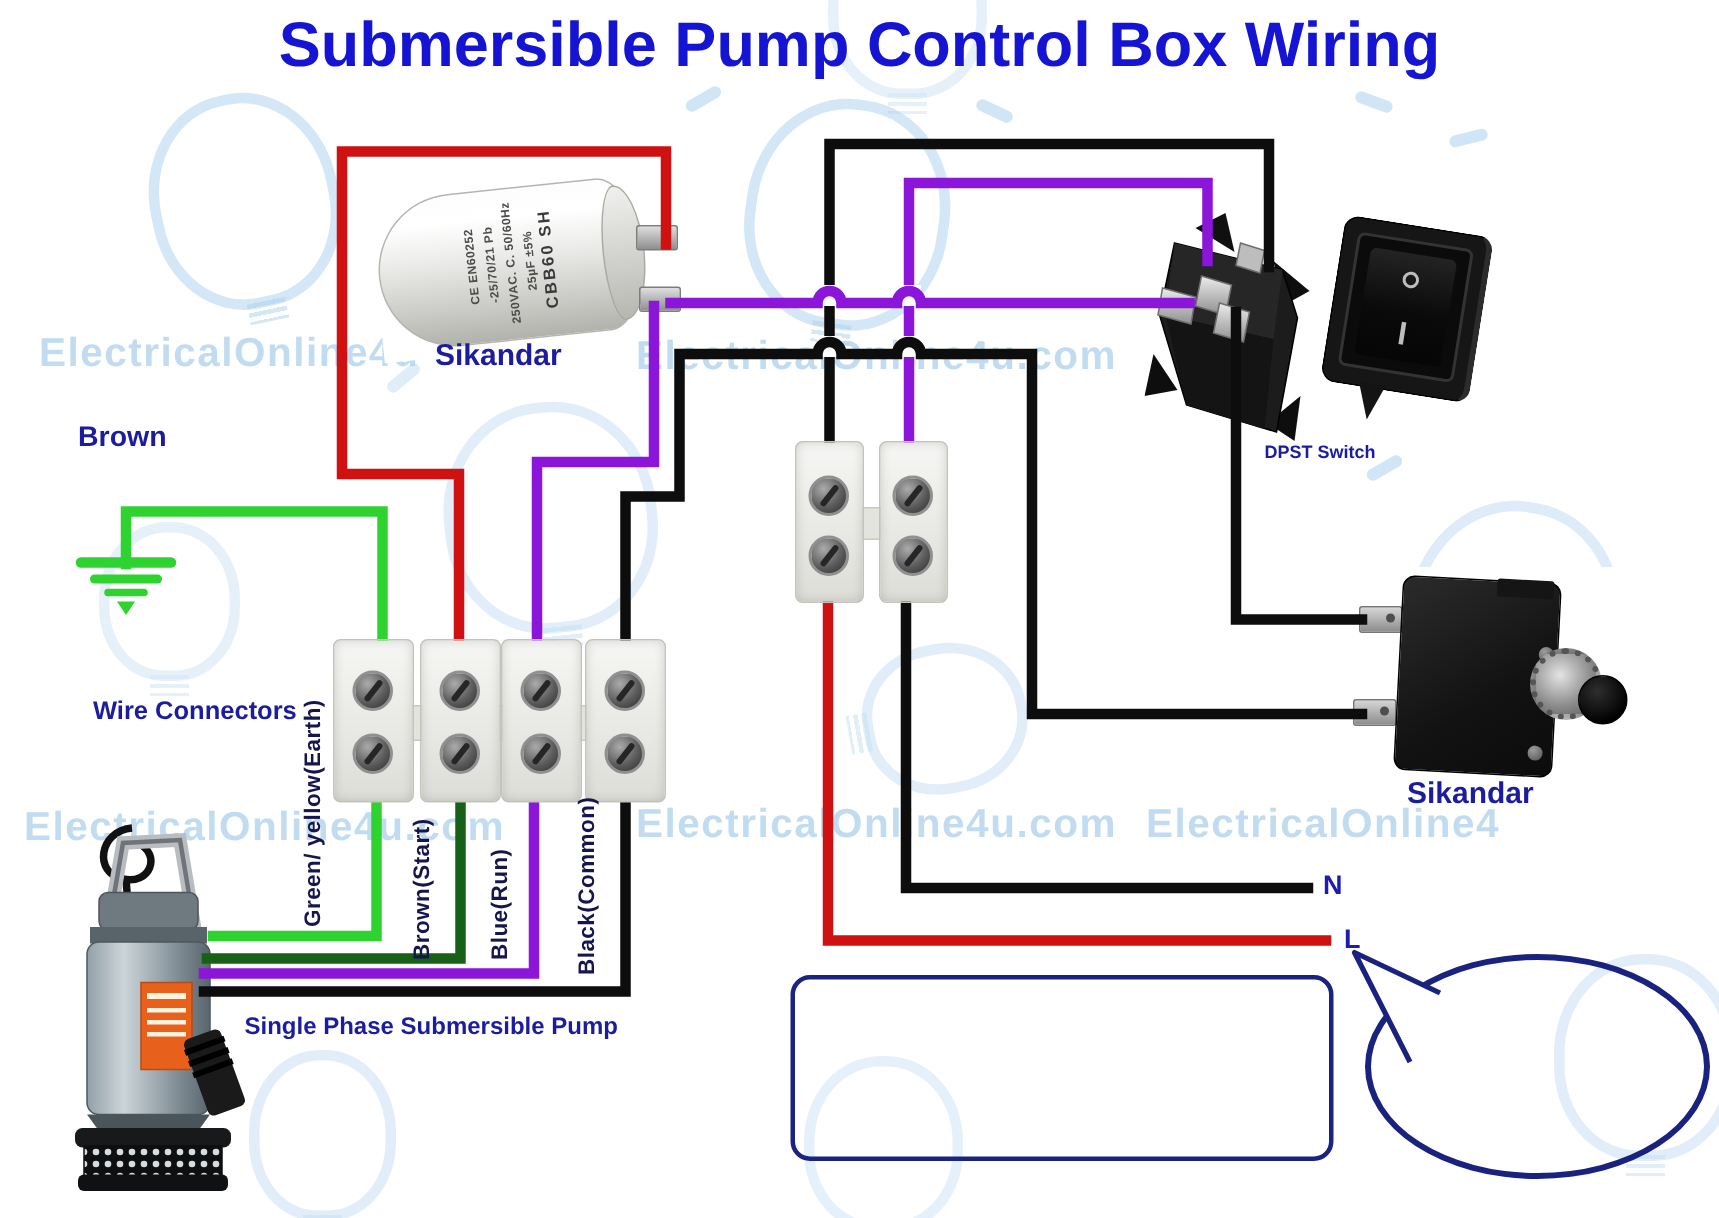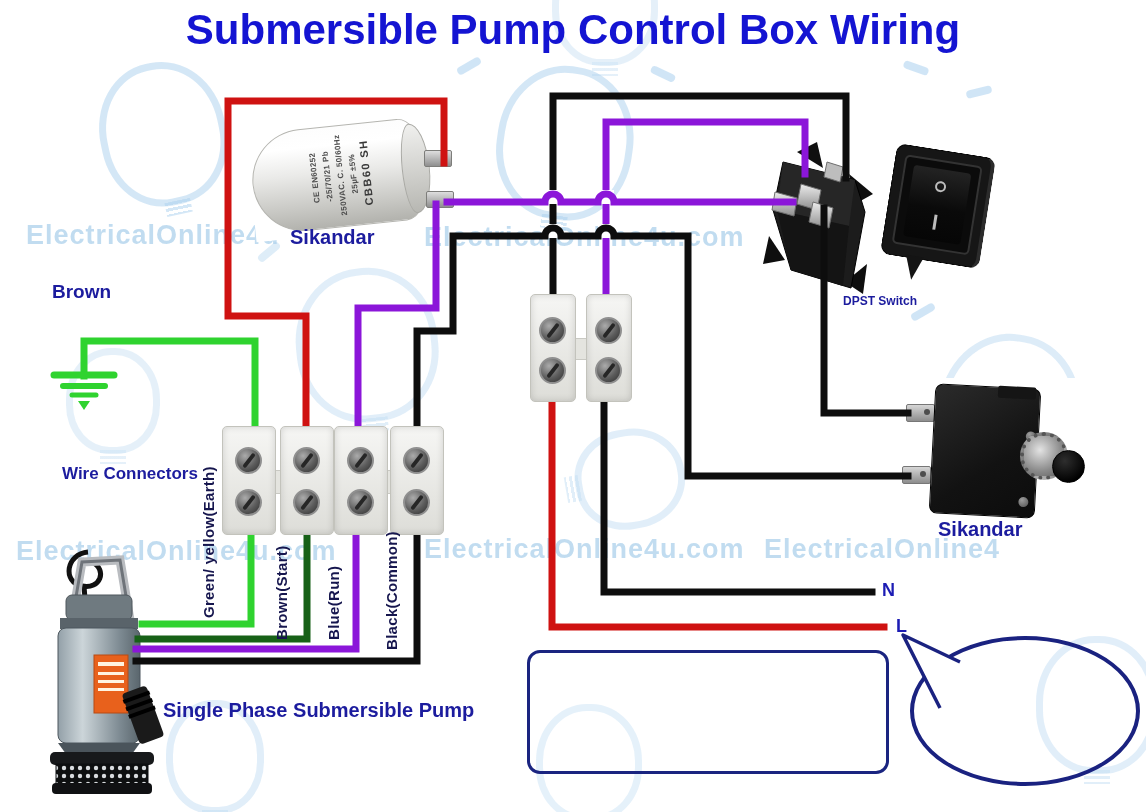--- a/index.html
+++ b/index.html
@@ -283,20 +283,20 @@
   </svg>
 
   <div class="title">Submersible Pump Control Box Wiring</div>
   <div class="lab" style="left:52px;top:281px;font-size:19px;">Brown</div>
   <div class="lab" style="left:290px;top:226px;font-size:20px;">Sikandar</div>
   <div class="lab" style="left:62px;top:464px;font-size:17px;">Wire Connectors</div>
   <div class="lab" style="left:843px;top:294px;font-size:12px;">DPST Switch</div>
   <div class="lab" style="left:938px;top:518px;font-size:20px;">Sikandar</div>
   <div class="lab" style="left:882px;top:580px;font-size:18px;color:#1c1cb4;">N</div>
   <div class="lab" style="left:896px;top:616px;font-size:18px;color:#1c1cb4;">L</div>
-  <div class="lab" style="left:163px;top:699px;font-size:20px;">Single Phase Submersible Pump</div>
+  <div class="lab" style="left:163px;top:676px;font-size:16px;">Single Phase Submersible Pump</div>
 
   <div class="vlab" style="left:217px;top:601px;">Green/ yellow(Earth)</div>
   <div class="vlab" style="left:290px;top:623px;">Brown(Start)</div>
   <div class="vlab" style="left:342px;top:623px;">Blue(Run)</div>
   <div class="vlab" style="left:400px;top:633px;">Black(Common)</div>
 
 </div>
 
 </body></html>

